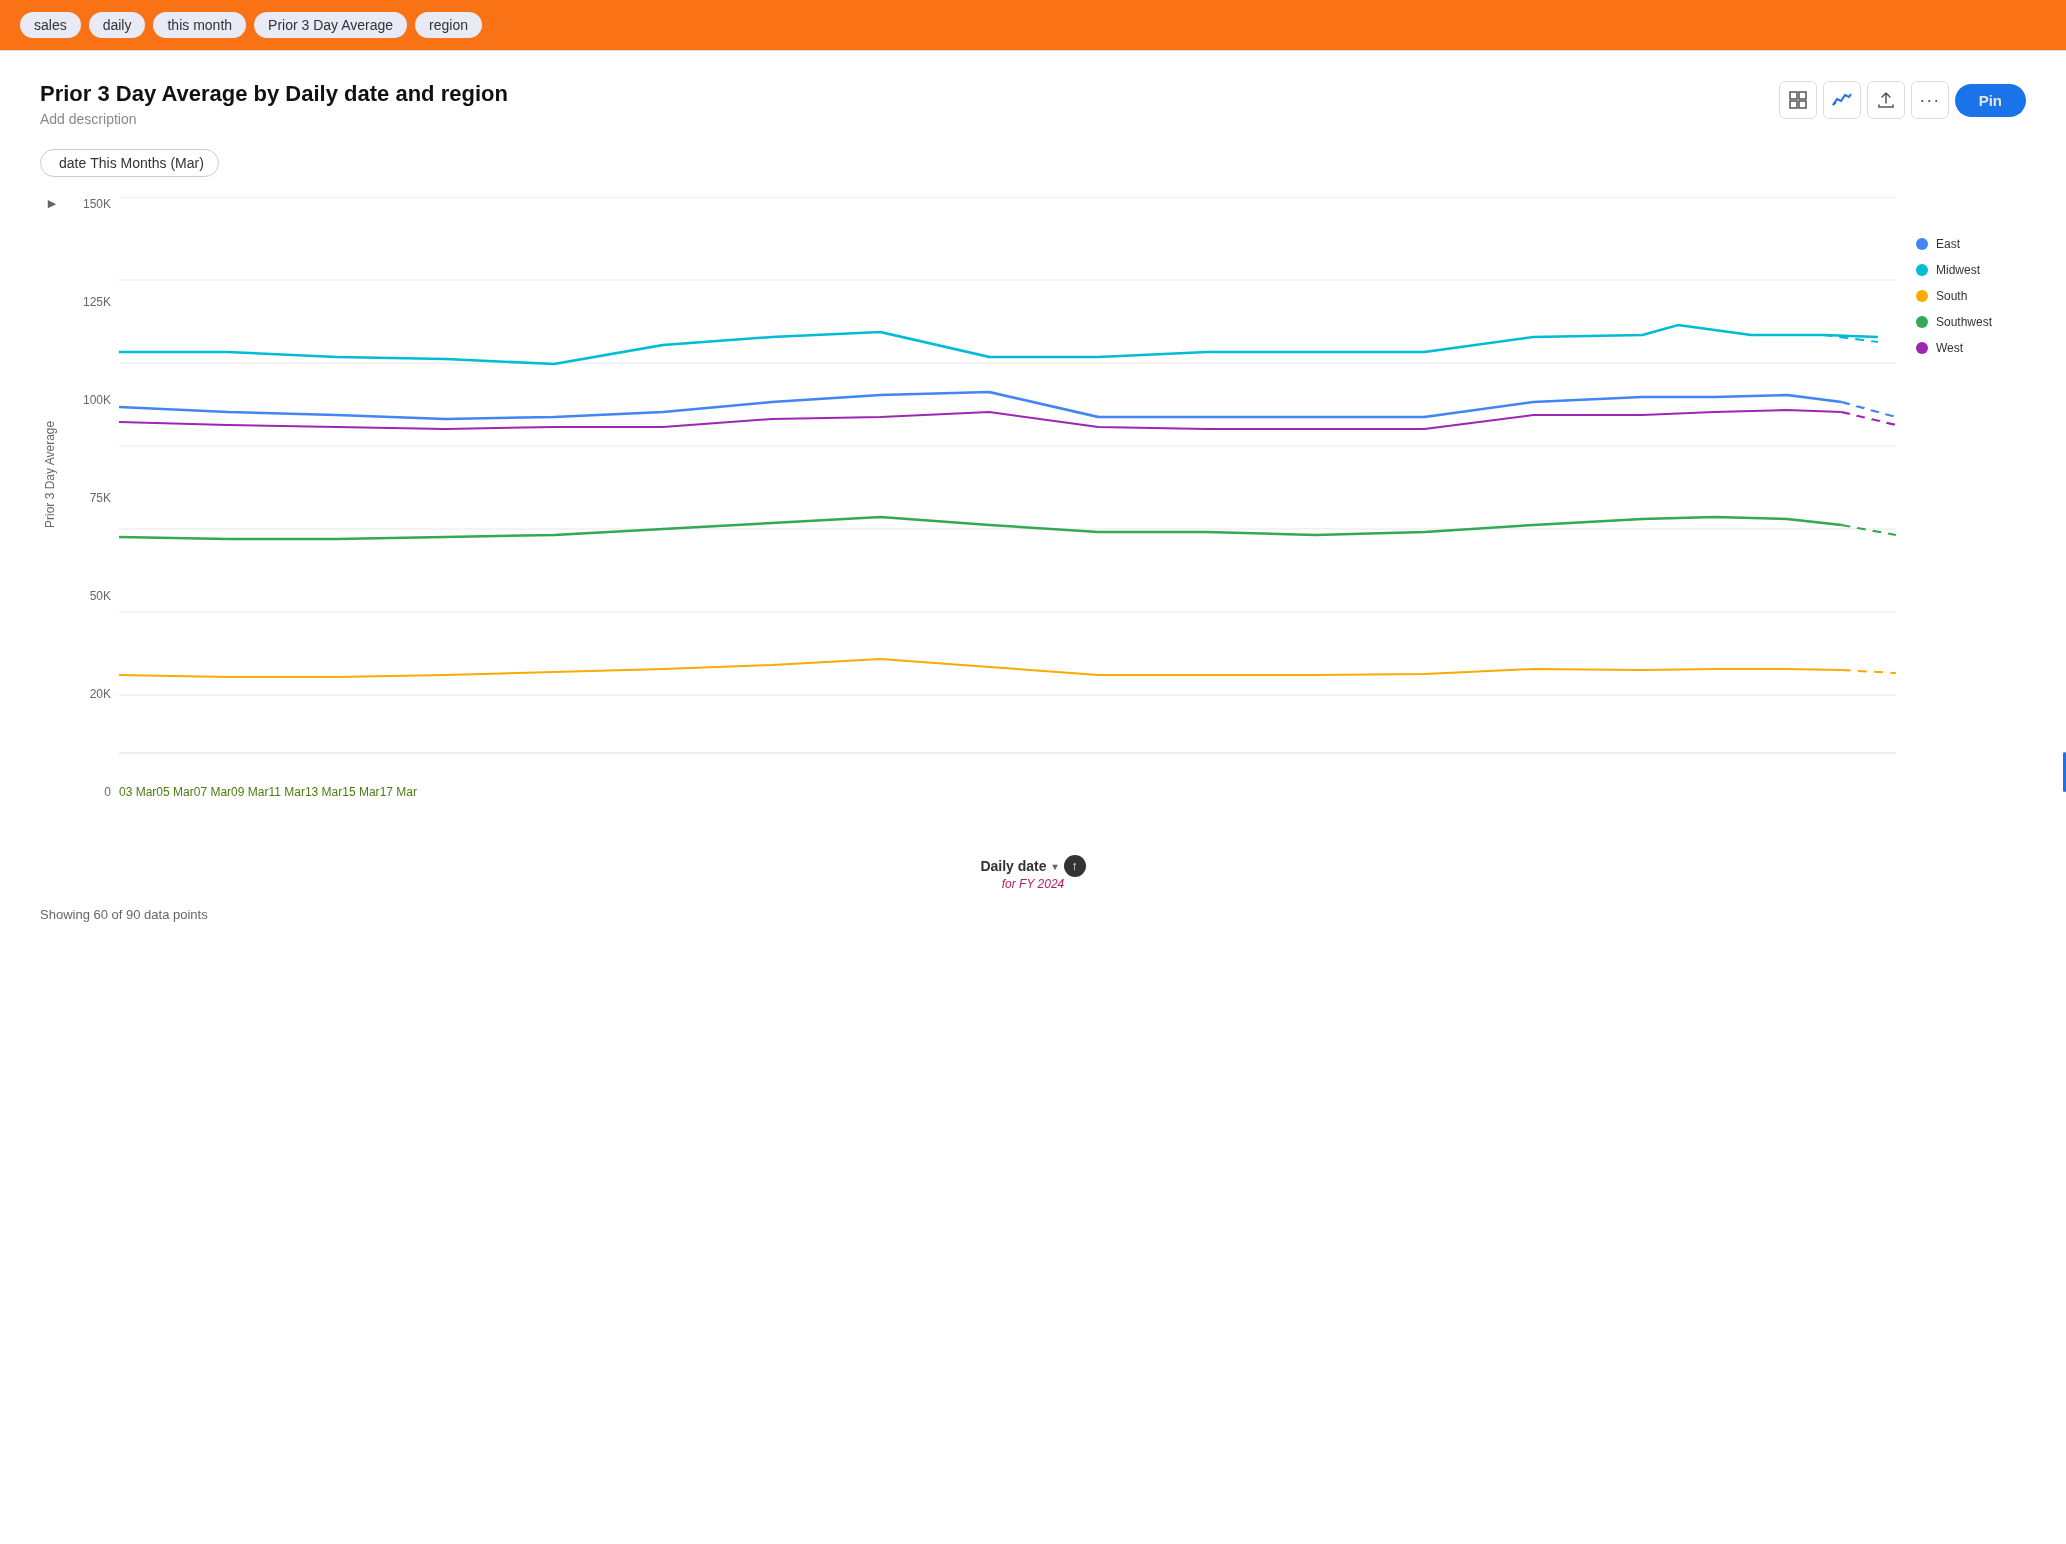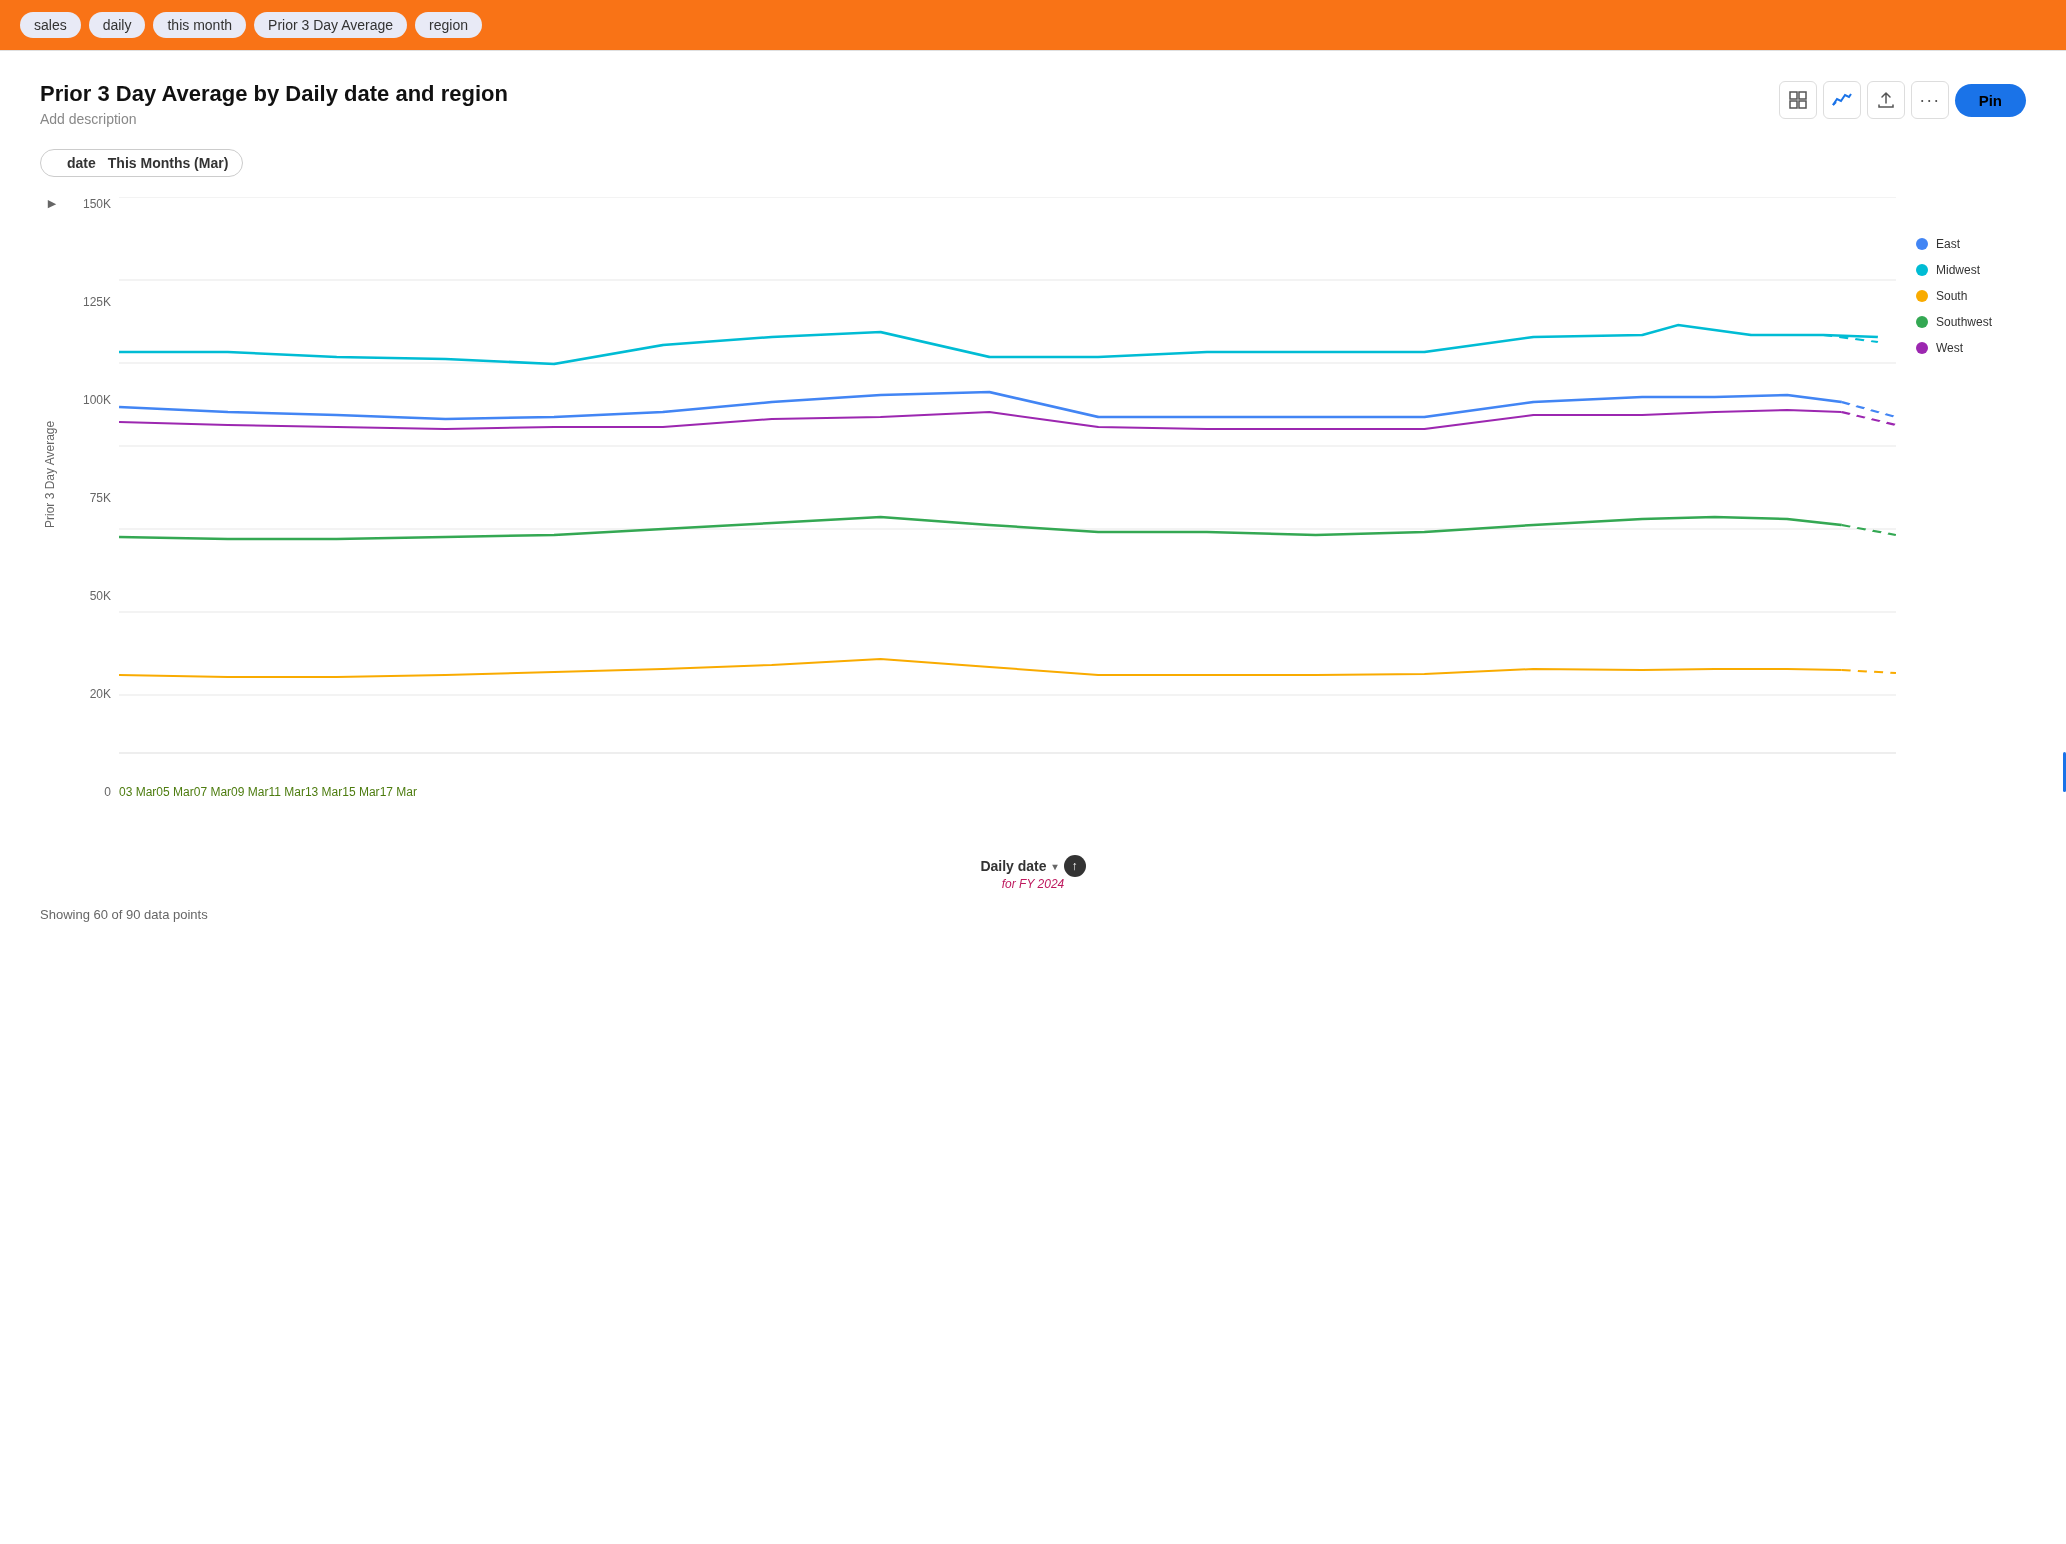--- a/index.html
+++ b/index.html
@@ -54,41 +54,41 @@
       background: #fff;
       cursor: pointer;
       display: flex;
       align-items: center;
       justify-content: center;
       color: #555;
       font-size: 16px;
     }
     .pin-btn {
       background: #1a73e8;
-      color: #000000;
+      color: #e5e5e5;
       border: none;
       border-radius: 20px;
       padding: 8px 24px;
       font-size: 15px;
       font-weight: 600;
       cursor: pointer;
     }
 
     .filter-pill {
       display: inline-flex;
       align-items: center;
       border: 1px solid #ccc;
       border-radius: 16px;
       padding: 5px 14px;
       font-size: 14px;
       color: #333;
       margin: 14px 0 20px;
       cursor: pointer;
     }
-    .filter-pill span { font-weight: 700; margin-left: 12px; }
+    .filter-pill span { font-weight: 400; margin-left: 4px; }
 
     .chart-area {
       display: flex;
       gap: 0;
       position: relative;
     }
 
     .y-axis-label {
       writing-mode: vertical-rl;
       text-orientation: mixed;

